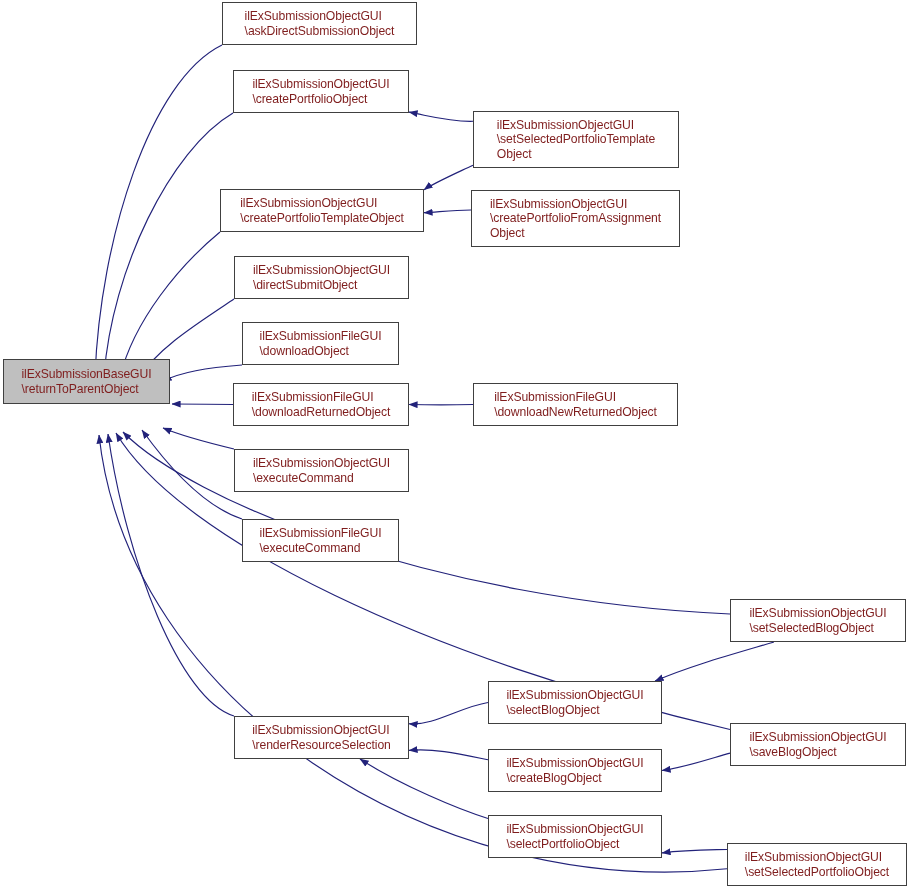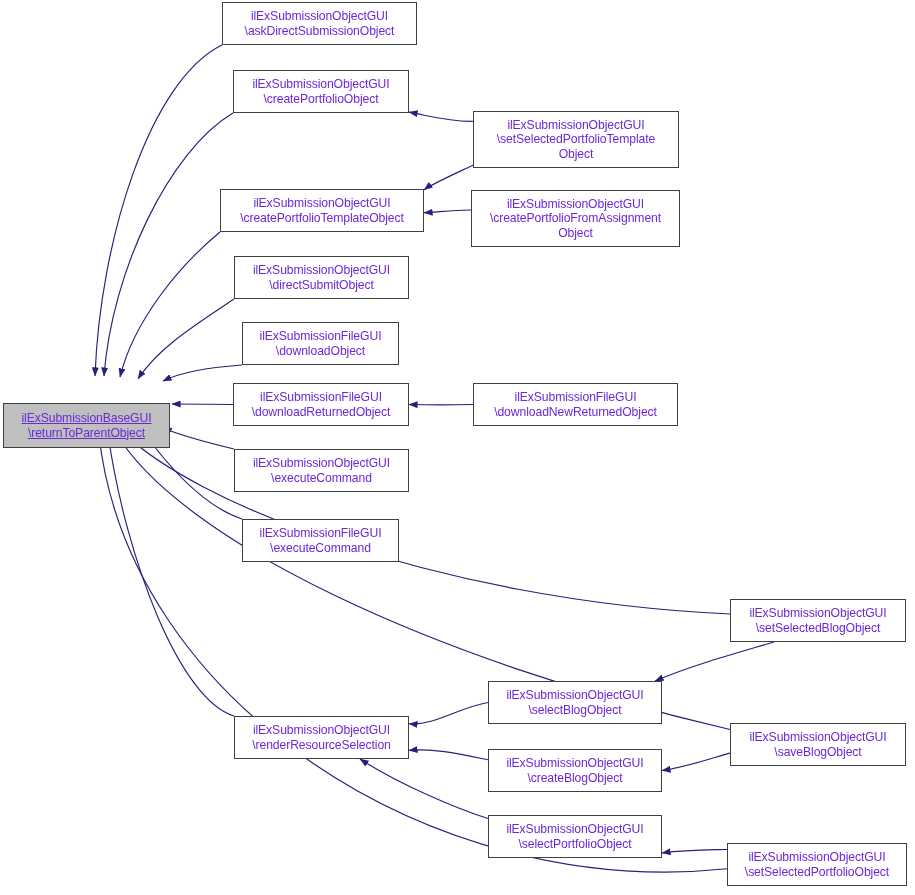--- a/index.html
+++ b/index.html
@@ -24,24 +24,23 @@
     pointer-events: none;
   }
   .node {
     position: absolute;
     box-sizing: border-box;
     background: #ffffff;
     border: 1px solid #404040;
     display: flex;
     align-items: center;
     justify-content: center;
-    text-align: center;
     line-height: 1.18;
     font-size: 12.2px;
-    color: #6d28d9;
+    color: #7f1d1d;
     letter-spacing: -0.1px;
     white-space: pre-line;
     padding: 0 3px;
   }
   .node.root {
     background: #bfbfbf;
     border: 1px solid #404040;
   }
   .node-label {
     display: block;
@@ -79,21 +78,21 @@
         <path d="M774,642 C730,655 690,666 655.04,681" marker-end="url(#arrowhead)"></path>
         <path d="M488,702.5 C460,707 434,726 409,723.74" marker-end="url(#arrowhead)"></path>
         <path d="M488,759.75 C460,754 434,748 409,750.4" marker-end="url(#arrowhead)"></path>
         <path d="M488,818.44 C460,810 400,785 360,759" marker-end="url(#arrowhead)"></path>
         <path d="M730,753.1 C706,760 686,767 662,770.5" marker-end="url(#arrowhead)"></path>
         <path d="M727,849.45 C706,850 686,850 662,852.84" marker-end="url(#arrowhead)"></path>
       </g>
   </svg>
 
   <div id="node-layer">
-      <div class="node root" style="left: 3px; top: 403px; width: 167px; height: 45px; text-decoration: underline;"><span class="node-label">ilExSubmissionBaseGUI
+      <div class="node root" style="left: 3px; top: 359px; width: 167px; height: 45px;"><span class="node-label">ilExSubmissionBaseGUI
 \returnToParentObject</span></div>
       <div class="node" style="left: 222px; top: 2px; width: 195px; height: 43px;"><span class="node-label">ilExSubmissionObjectGUI
 \askDirectSubmissionObject</span></div>
       <div class="node" style="left: 233px; top: 70px; width: 176px; height: 43px;"><span class="node-label">ilExSubmissionObjectGUI
 \createPortfolioObject</span></div>
       <div class="node" style="left: 473px; top: 111px; width: 206px; height: 57px;"><span class="node-label">ilExSubmissionObjectGUI
 \setSelectedPortfolioTemplate
 Object</span></div>
       <div class="node" style="left: 220px; top: 189px; width: 204px; height: 43px;"><span class="node-label">ilExSubmissionObjectGUI
 \createPortfolioTemplateObject</span></div>

